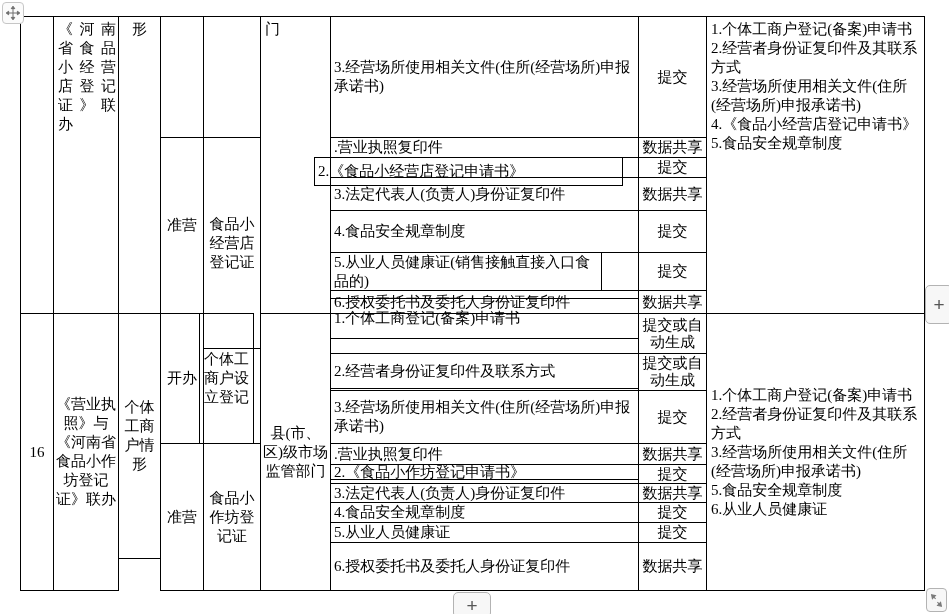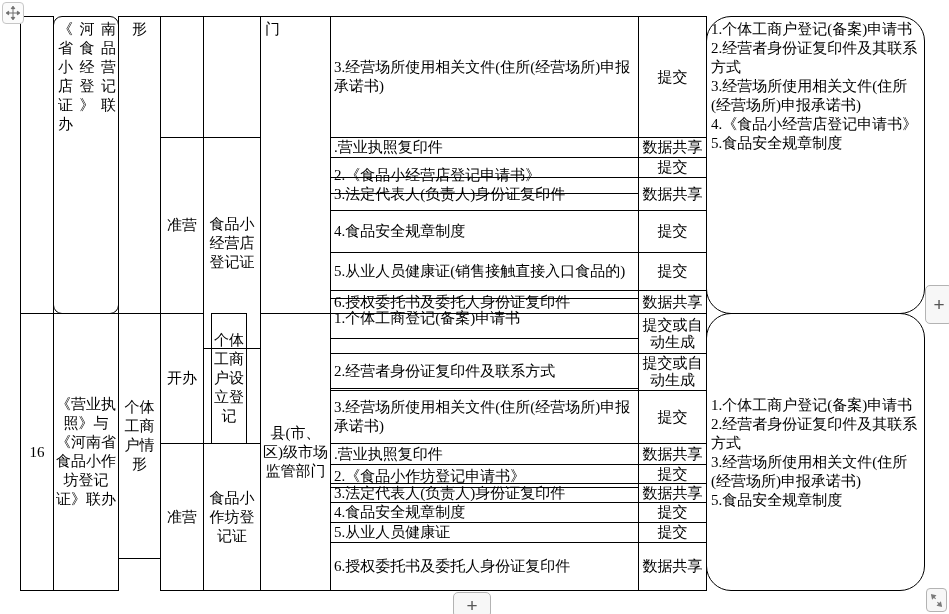--- a/index.html
+++ b/index.html
@@ -24,31 +24,30 @@
   .cc { align-items: center; justify-content: center; text-align: center; }
   
   .topc { align-items: flex-start; justify-content: center; text-align: center; padding-top: 3px; }
   
   .topl { align-items: flex-start; justify-content: flex-start; padding: 3px 2px 0 4px; }
   
   .mat { align-items: center; padding: 0 2px 0 3px; }
   
   .sub { align-items: center; justify-content: center; text-align: center; line-height: 17px; padding: 0 1px; }
   
-  .list { flex-direction: column; padding: 3px 0 2px 4px; border-radius: 25px; }
+  .list { flex-direction: column; padding: 3px 0 2px 4px; }
   .listc { justify-content: center; }
   .item { margin: 0; }
   
   .jus {
     display: block;
     text-align: justify;
     text-align-last: justify;
     letter-spacing: 2px;
     padding: 3px 0 0 4px;
-    border-radius: 9px;
   }
   
   .btn {
     position: absolute;
     background: #f7f7f7;
     border: 1px solid #b3b3b3;
     border-radius: 5px;
     display: flex;
     align-items: center;
     justify-content: center;
@@ -78,89 +77,90 @@
 <div class="cell cc" style="left:203px;top:137px;width:58px;height:212px">食品小经营店登记证</div>
 
 <div class="cell topl" style="left:260px;top:16px;width:71px;height:298px">门</div>
 
 <div class="cell mat" style="left:330px;top:16px;width:309px;height:122px">3.经营场所使用相关文件(住所(经营场所)申报承诺书)</div>
 <div class="cell sub" style="left:638px;top:16px;width:69px;height:122px">提交</div>
 
 <div class="cell mat" style="left:330px;top:137px;width:309px;height:21px">.营业执照复印件</div>
 <div class="cell sub" style="left:638px;top:137px;width:69px;height:21px">数据共享</div>
 
-<div class="cell mat" style="left:330px;top:157px;width:309px;height:37px">2.《食品小经营店登记申请书》</div>
+<div class="cell mat" style="left:314px;top:157px;width:309px;height:29px">2.《食品小经营店登记申请书》</div>
 <div class="cell sub" style="left:638px;top:157px;width:69px;height:21px">提交</div>
 
 <div class="cell mat" style="left:330px;top:177px;width:309px;height:34px">3.法定代表人(负责人)身份证复印件</div>
 <div class="cell sub" style="left:638px;top:177px;width:69px;height:34px">数据共享</div>
 
 <div class="cell mat" style="left:330px;top:210px;width:309px;height:43px">4.食品安全规章制度</div>
 <div class="cell sub" style="left:638px;top:210px;width:69px;height:43px">提交</div>
 
-<div class="cell mat" style="left:330px;top:252px;width:309px;height:39px">5.从业人员健康证(销售接触直接入口食品的)</div>
+<div class="cell mat" style="left:330px;top:252px;width:272px;height:39px">5.从业人员健康证(销售接触直接入口食品的)</div>
 <div class="cell sub" style="left:638px;top:252px;width:69px;height:39px">提交</div>
 
 <div class="cell mat" style="left:330px;top:290px;width:309px;height:24px">6.授权委托书及委托人身份证复印件</div>
 <div class="cell sub" style="left:638px;top:290px;width:69px;height:24px">数据共享</div>
 
 <div class="cell list" style="left:706px;top:16px;width:219px;height:298px">
   <div class="item">1.个体工商户登记(备案)申请书</div>
   <div class="item">2.经营者身份证复印件及其联系方式</div>
   <div class="item">3.经营场所使用相关文件(住所(经营场所)申报承诺书)</div>
   <div class="item">4.《食品小经营店登记申请书》</div>
   <div class="item">5.食品安全规章制度</div>
 </div>
 
 <div class="cell cc" style="left:20px;top:313px;width:34px;height:278px">16</div>
 
 <div class="cell cc" style="left:53px;top:313px;width:66px;height:278px">《营业执照》与《河南省食品小作坊登记证》联办</div>
 
 <div class="cell cc" style="left:118px;top:313px;width:43px;height:246px">个体工商户情形</div>
 
 <div class="cell cc" style="left:160px;top:313px;width:44px;height:131px">开办</div>
-<div class="cell cc" style="left:211px;top:313px;width:36px;height:131px">个体工商户设立登记</div>
+<div class="cell cc" style="left:199px;top:313px;width:55px;height:131px">个体工商户设立登记</div>
 
 <div class="cell cc" style="left:160px;top:443px;width:44px;height:148px">准营</div>
 <div class="cell cc" style="left:203px;top:443px;width:58px;height:148px">食品小作坊登记证</div>
 
 <div class="cell cc" style="left:260px;top:313px;width:71px;height:278px">县(市、区)级市场监管部门</div>
 
 <div class="cell mat" style="left:330px;top:298px;width:309px;height:41px">1.个体工商登记(备案)申请书</div>
 <div class="cell sub" style="left:638px;top:313px;width:69px;height:41px">提交或自动生成</div>
 
 <div class="cell mat" style="left:330px;top:353px;width:309px;height:36px">2.经营者身份证复印件及联系方式</div>
 <div class="cell sub" style="left:638px;top:353px;width:69px;height:38px">提交或自动生成</div>
 
 <div class="cell mat" style="left:330px;top:390px;width:309px;height:54px">3.经营场所使用相关文件(住所(经营场所)申报承诺书)</div>
 <div class="cell sub" style="left:638px;top:390px;width:69px;height:54px">提交</div>
 
 <div class="cell mat" style="left:330px;top:443px;width:309px;height:22px">.营业执照复印件</div>
 <div class="cell sub" style="left:638px;top:443px;width:69px;height:22px">数据共享</div>
 
-<div class="cell mat" style="left:330px;top:464px;width:309px;height:24px">2.《食品小作坊登记申请书》</div>
+<div class="cell mat" style="left:330px;top:464px;width:309px;height:16px">2.《食品小作坊登记申请书》</div>
 <div class="cell sub" style="left:638px;top:464px;width:69px;height:20px">提交</div>
 
 <div class="cell mat" style="left:330px;top:483px;width:309px;height:20px">3.法定代表人(负责人)身份证复印件</div>
 <div class="cell sub" style="left:638px;top:483px;width:69px;height:20px">数据共享</div>
 
 <div class="cell mat" style="left:330px;top:502px;width:309px;height:21px">4.食品安全规章制度</div>
 <div class="cell sub" style="left:638px;top:502px;width:69px;height:21px">提交</div>
 
 <div class="cell mat" style="left:330px;top:522px;width:309px;height:21px">5.从业人员健康证</div>
 <div class="cell sub" style="left:638px;top:522px;width:69px;height:21px">提交</div>
 
 <div class="cell mat" style="left:330px;top:542px;width:309px;height:49px">6.授权委托书及委托人身份证复印件</div>
 <div class="cell sub" style="left:638px;top:542px;width:69px;height:49px">数据共享</div>
 
 <div class="cell list listc" style="left:706px;top:313px;width:219px;height:278px">
   <div class="item">1.个体工商户登记(备案)申请书</div>
   <div class="item">2.经营者身份证复印件及其联系方式</div>
   <div class="item">3.经营场所使用相关文件(住所(经营场所)申报承诺书)</div>
   <div class="item">5.食品安全规章制度</div>
+  <div class="item">6.从业人员健康证</div>
 </div>
 
 <div class="btn" id="moveHandle">
   <span style="display:flex">
     <svg width="14" height="14" viewBox="0 0 16 16">
       <g stroke="#6a6a6a" stroke-width="1.1" fill="#6a6a6a">
         <line x1="8" y1="3" x2="8" y2="13"></line>
         <line x1="3" y1="8" x2="13" y2="8"></line>
         <path d="M8 0.2 L10 3 L6 3 Z"></path>
         <path d="M8 15.8 L10 13 L6 13 Z"></path>

